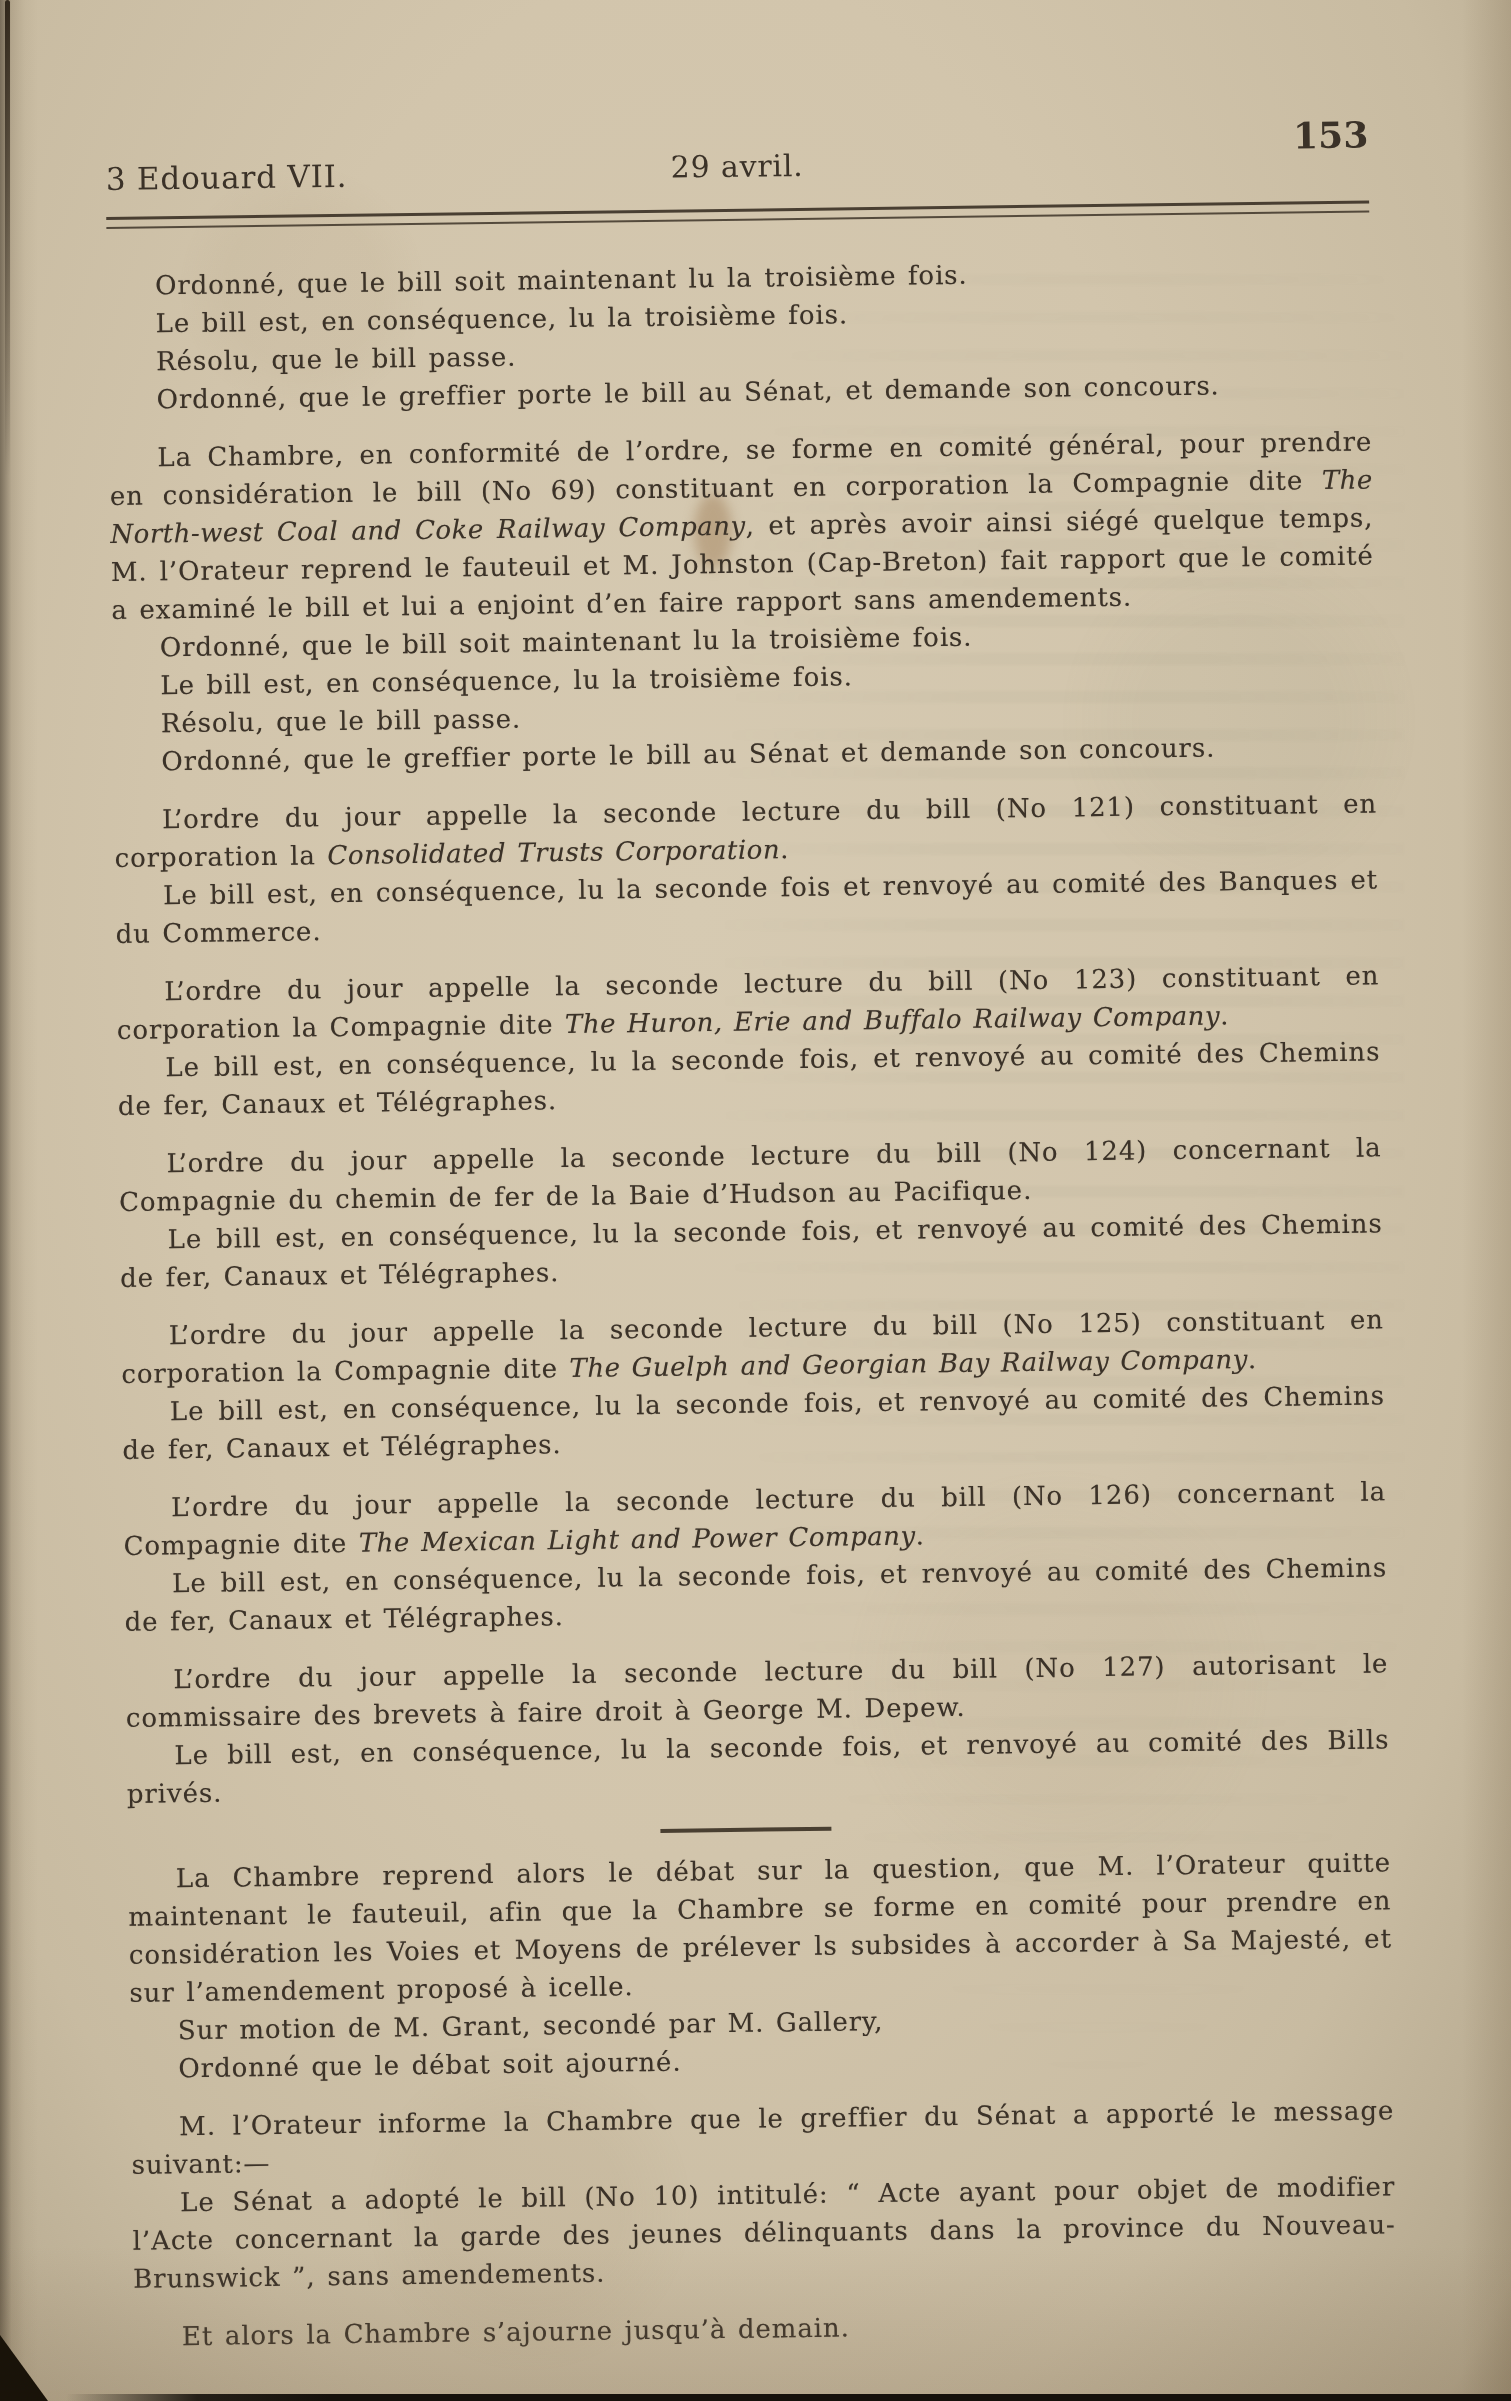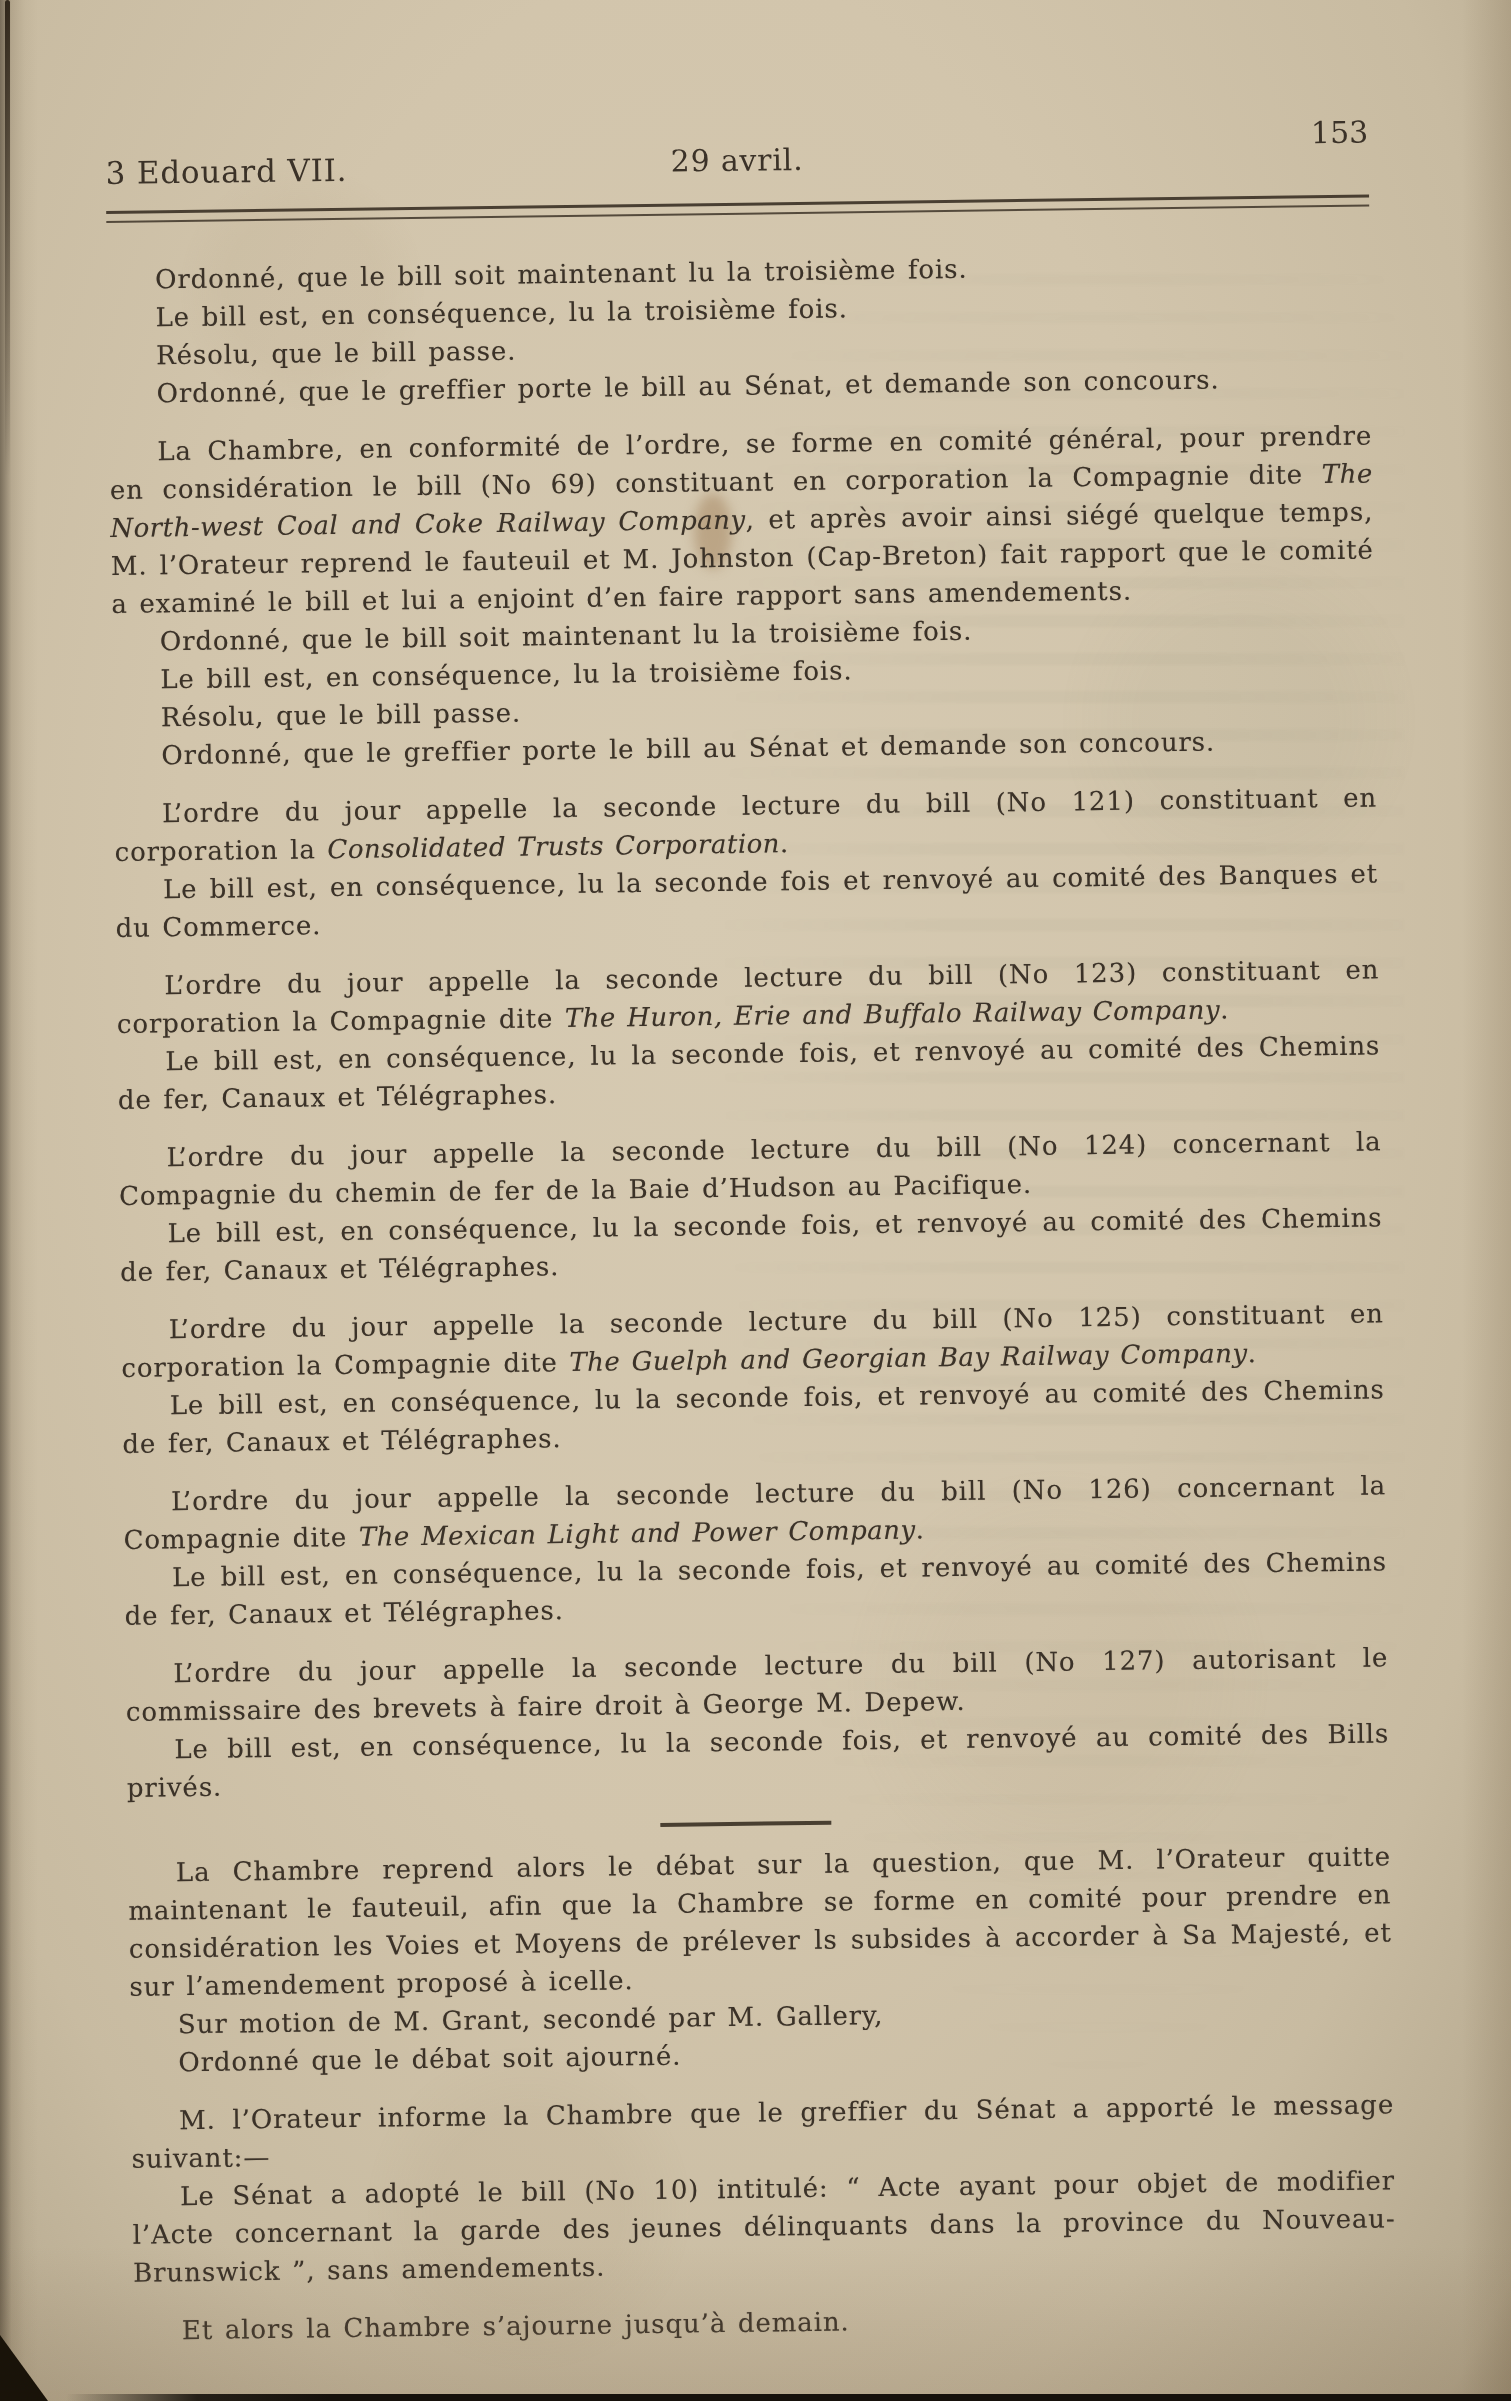--- a/index.html
+++ b/index.html
@@ -40,21 +40,21 @@
     -webkit-mask-image:radial-gradient(ellipse at 55% 40%, #000 30%, transparent 75%);}
   
   .sheet{
     position:absolute;left:105px;top:122px;width:1263px;
     transform:rotate(-0.75deg);transform-origin:0 0;
     color:var(--ink,#3b3228);
   }
   .header{display:grid;grid-template-columns:1fr auto 1fr;align-items:flex-end;padding-top:33px;}
   .h-left{font-size:31px;letter-spacing:0.8px;justify-self:start;}
   .h-center{font-size:30px;letter-spacing:0.8px;justify-self:center;transform:translateY(-5px);}
-  .h-right{font-size:30px;justify-self:end;transform:translateY(-25px);}
+  .h-right{font-size:36px;justify-self:end;transform:translateY(-25px);font-weight:bold;}
   .rule-double{margin-top:20px;height:7.4px;
     border-top:3.3px solid rgba(62,52,40,.92);
     border-bottom:2.5px solid rgba(62,52,40,.85);}
   .text-col{margin-top:38px;font-size:26px;line-height:38px;text-align:justify;
     letter-spacing:0.9px;word-spacing:2.5px;}
   .text-col p{margin:0;text-indent:48px;
     text-shadow:0 0 0.8px rgba(59,50,40,.4);}
   .text-col p.gap{margin-top:20px;}
   .text-col i{font-style:italic;letter-spacing:0.5px;}
   .short-rule{width:171px;height:3.3px;background:rgba(58,48,36,.9);

